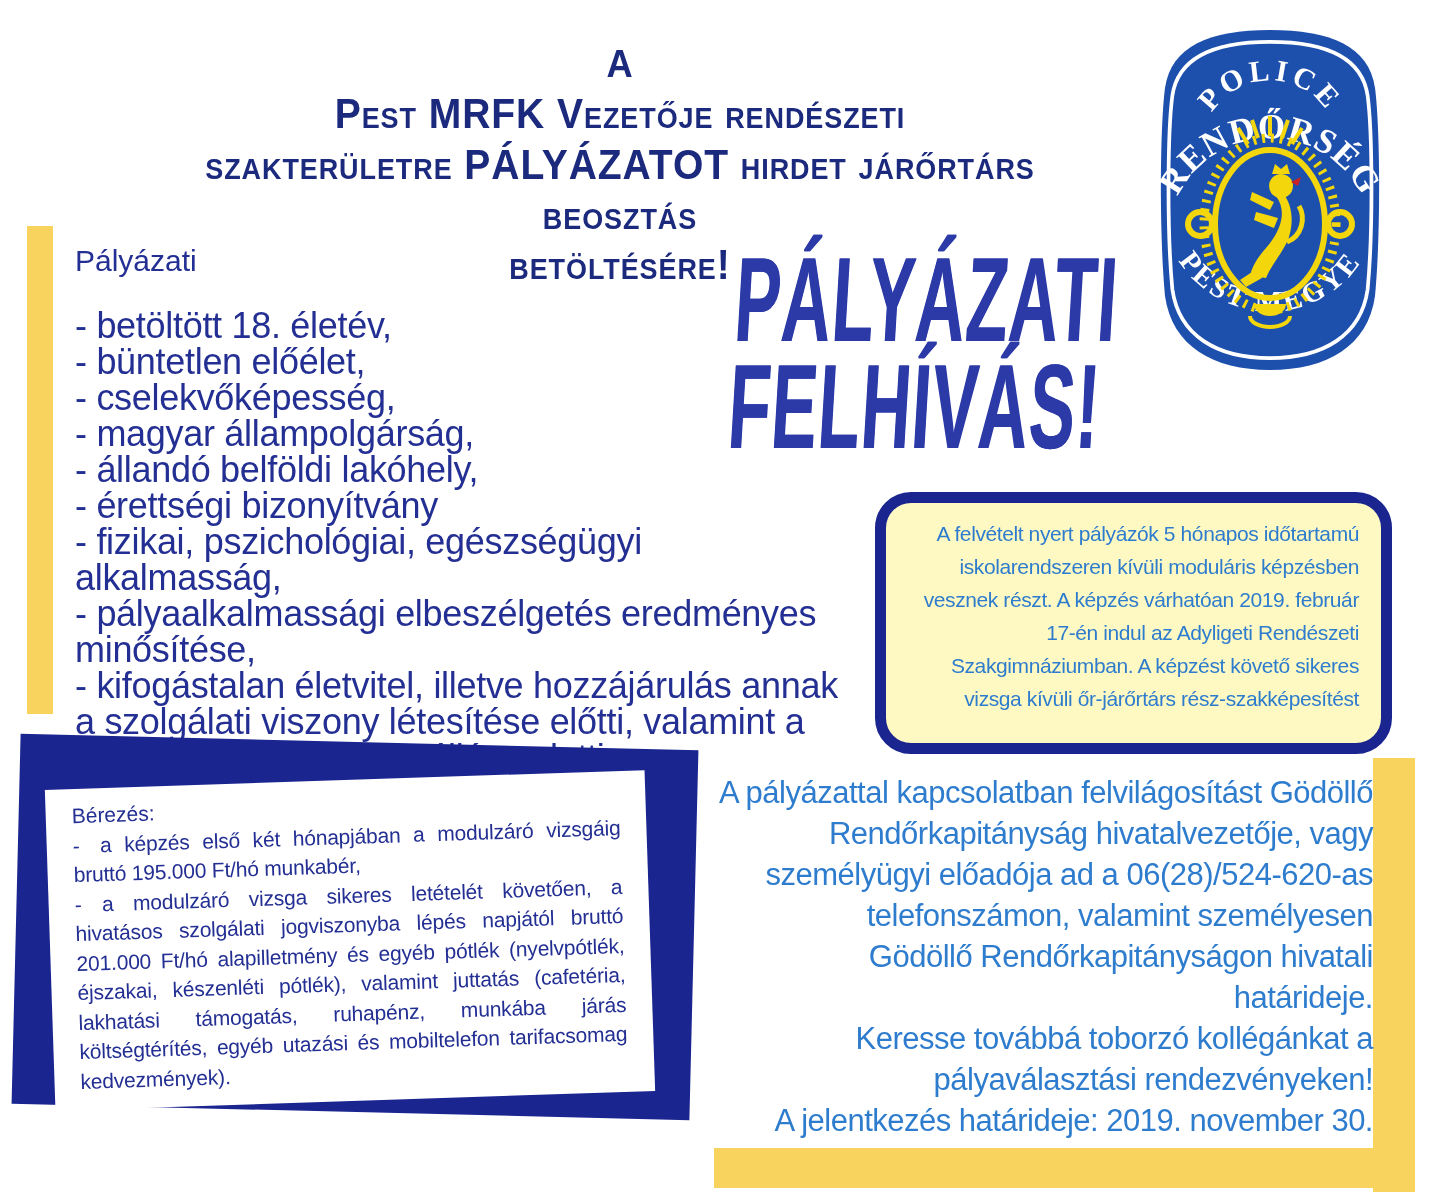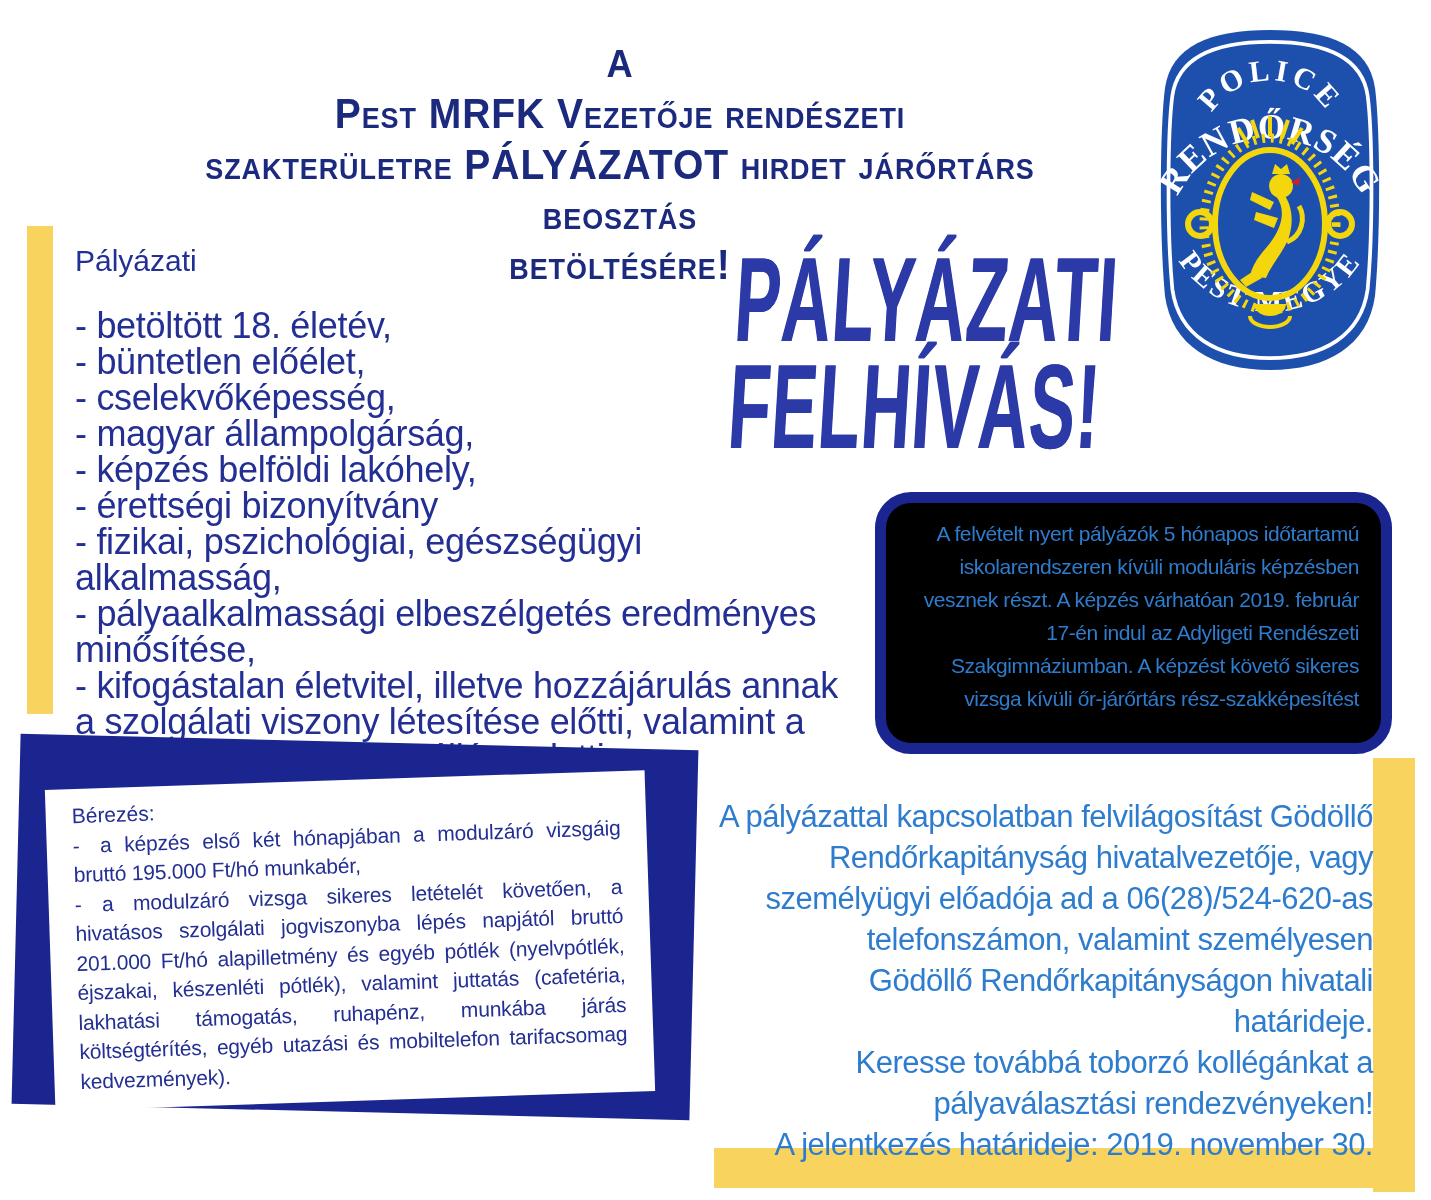--- a/index.html
+++ b/index.html
@@ -37,36 +37,36 @@
 
   
   .reqs{position:absolute;left:75px;top:238px;width:770px;color:#232f93;}
   .reqs .rh{font-size:30px;line-height:46px;}
   .reqs .spacer{height:24px;}
   .reqs .item{font-size:36px;line-height:36px;letter-spacing:-0.3px;}
 
   
   .train-box{position:absolute;left:875px;top:492px;width:517px;height:262px;
              box-sizing:border-box;border:11px solid #1a2590;border-radius:36px;
-             background:#000000;}
+             background:#fef9c3;}
   .train-text{position:absolute;right:22px;top:14px;left:26px;text-align:right;
               color:#2e7ccd;font-size:21px;line-height:33px;letter-spacing:-0.4px;}
 
   
   .navy-quad{position:absolute;left:16px;top:742px;width:678px;height:370px;
              background:#1a2590;transform:rotate(1.4deg);}
   .white-box{position:absolute;left:50px;top:780px;width:600px;min-height:306px;
              box-sizing:border-box;background:#ffffff;transform:rotate(-1.9deg);
              padding:12px 26px 14px 26px;color:#232f93;}
   .white-box .sh{font-size:21px;line-height:29.5px;text-align:left;}
   .white-box p{margin:0;font-size:21px;line-height:29.5px;text-align:justify;
                letter-spacing:-0.2px;}
 
   
-  .contact{position:absolute;left:700px;top:796px;width:673px;text-align:right;
+  .contact{position:absolute;left:700px;top:772px;width:673px;text-align:right;
            color:#2e7ccd;font-size:31px;line-height:41px;letter-spacing:-0.5px;}
 </style>
 </head>
 <body>
 
 <div id="canvas">
 
   <div class="header">
     <div class="h1">A</div>
     <div class="h2">Pest MRFK Vezetője rendészeti</div>
@@ -130,21 +130,21 @@
   <div class="bar bar-right"></div>
   <div class="bar bar-bottom"></div>
 
   <div class="reqs">
     <div class="rh">Pályázati</div>
     <div class="spacer"></div>
     <div class="item">- betöltött 18. életév,</div>
     <div class="item">- büntetlen előélet,</div>
     <div class="item">- cselekvőképesség,</div>
     <div class="item">- magyar állampolgárság,</div>
-    <div class="item">- képzés belföldi lakóhely,</div>
+    <div class="item">- állandó belföldi lakóhely,</div>
     <div class="item">- érettségi bizonyítvány</div>
     <div class="item">- fizikai, pszichológiai, egészségügyi alkalmasság,</div>
     <div class="item">- pályaalkalmassági elbeszélgetés eredményes minősítése,</div>
     <div class="item">- kifogástalan életvitel, illetve hozzájárulás annak a szolgálati viszony létesítése előtti, valamint a szolgálati viszony fennállása alatti ellenőrzéséhez.</div>
   </div>
 
   <div class="train-box">
     <div class="train-text">
       <div>A felvételt nyert pályázók 5 hónapos időtartamú</div>
       <div>iskolarendszeren kívüli moduláris képzésben</div>

